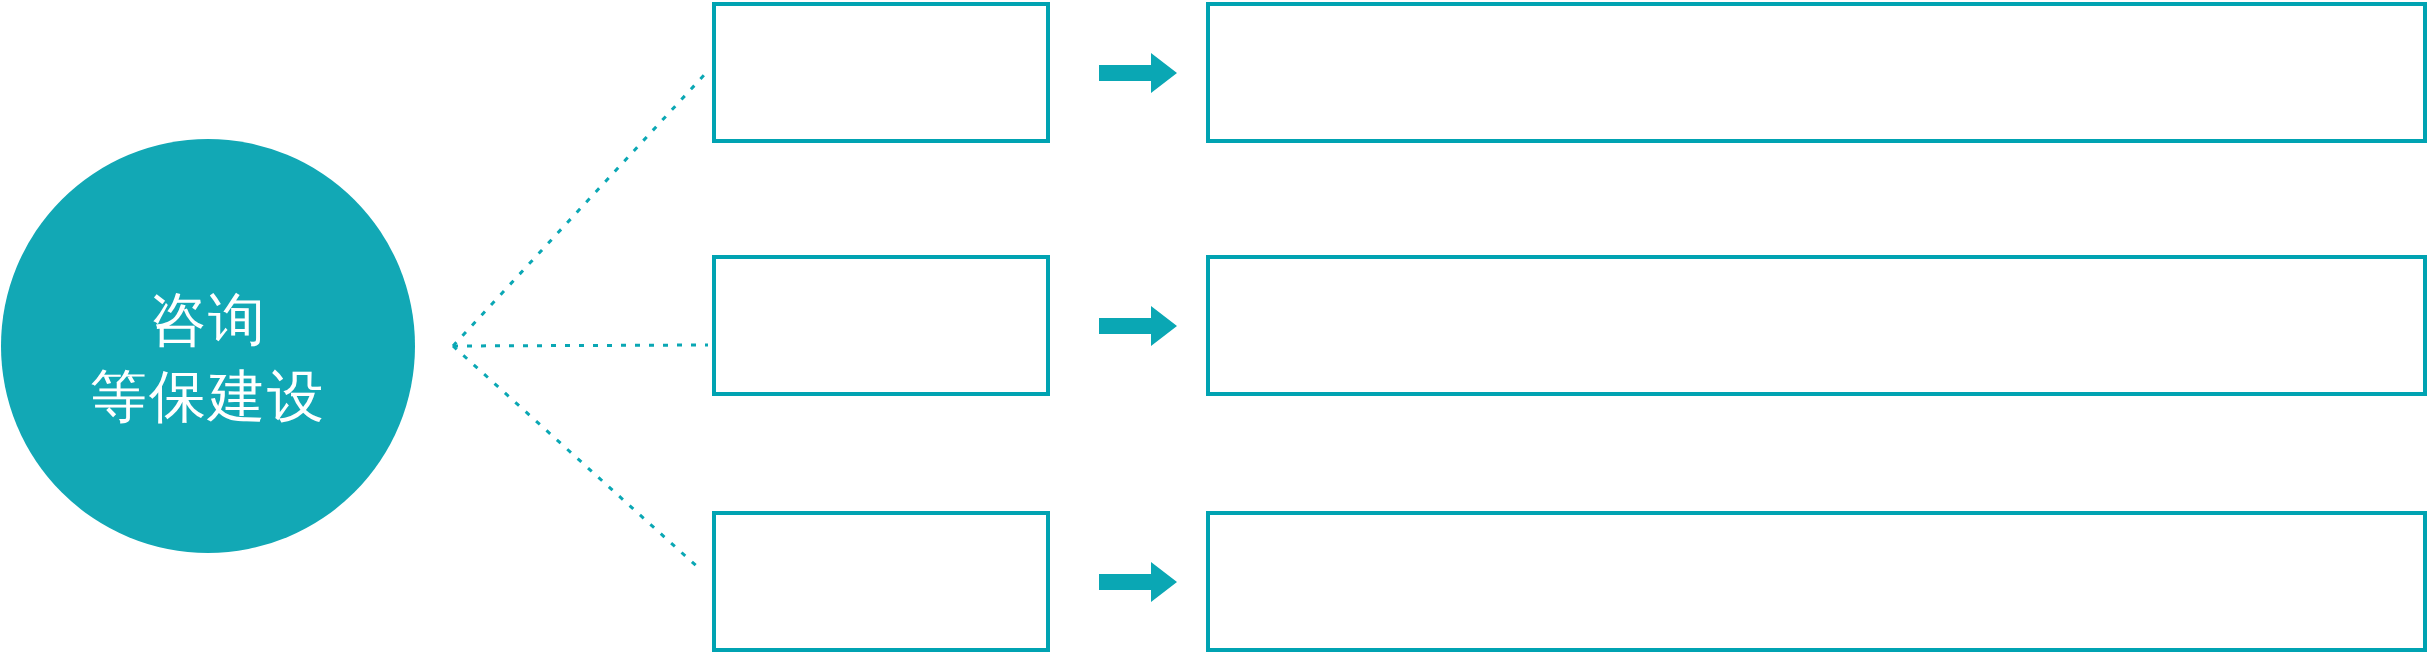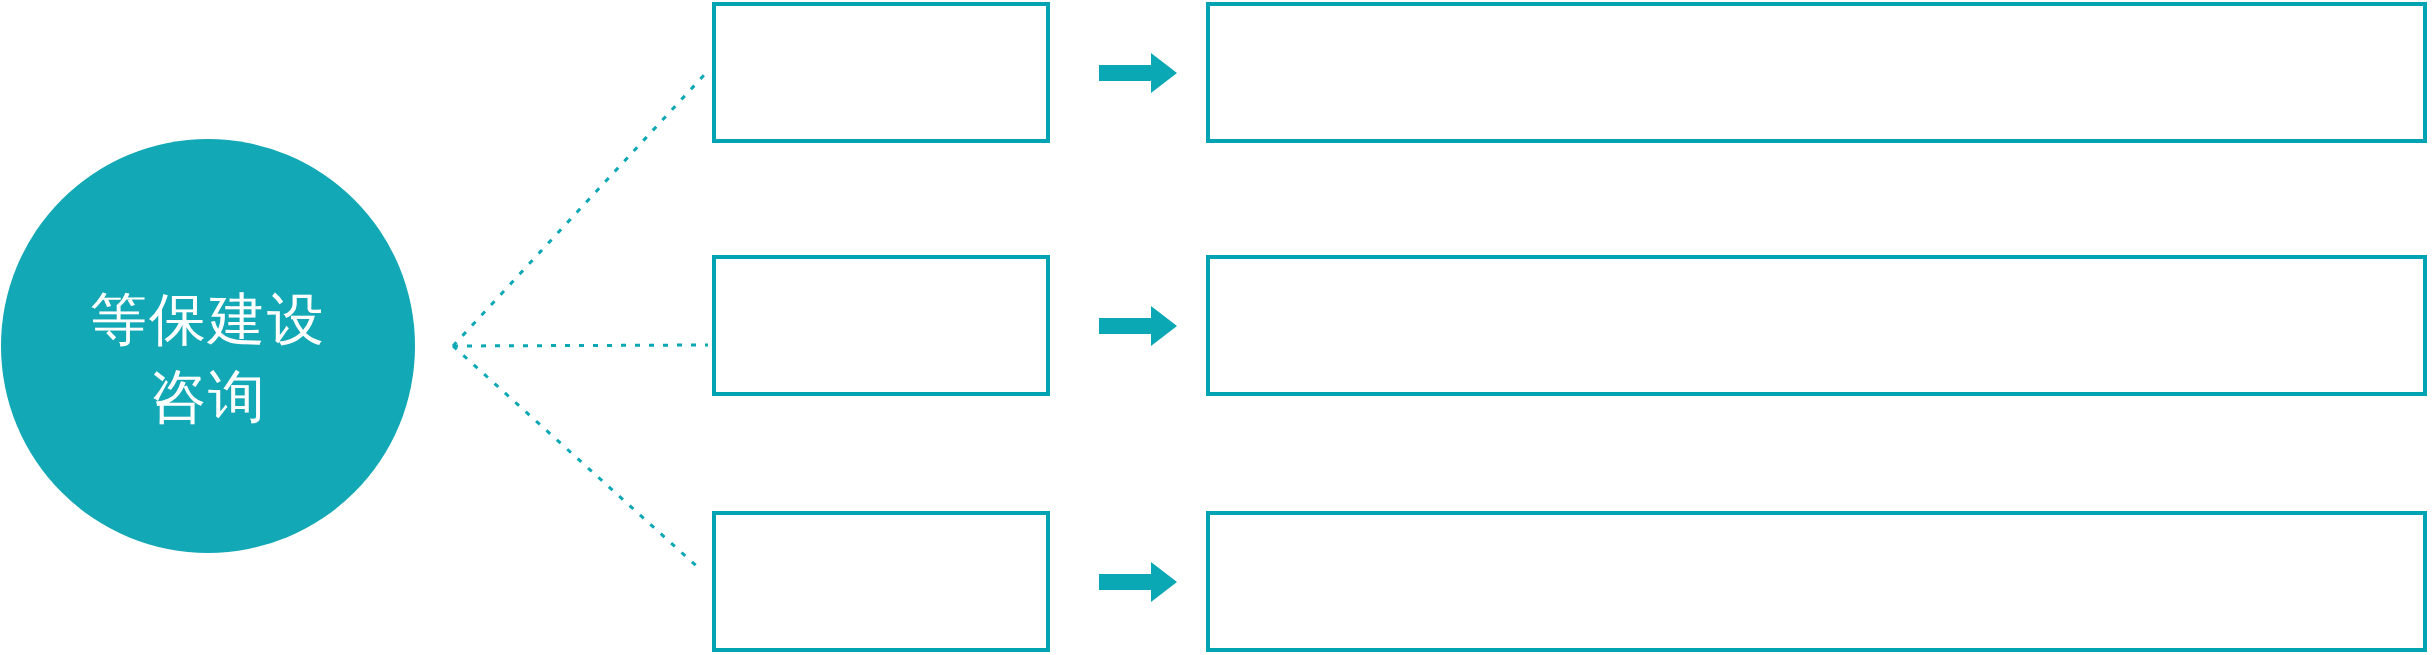--- a/index.html
+++ b/index.html
@@ -87,22 +87,22 @@
 <div class="canvas">
 
   <svg class="connectors" viewBox="0 0 2434 655" xmlns="http://www.w3.org/2000/svg">
     <path class="connector-path" d="M 453 346 L 706 73"></path>
     <path class="connector-path" d="M 453 346 L 708 345"></path>
     <path class="connector-path" d="M 453 346 L 702 571"></path>
   </svg>
 
   <div class="circle">
     <div class="circle-label">
+      <span>咨询</span>
       <span>等保建设</span>
-      <span>咨询</span>
     </div>
   </div>
 
   <div class="box small-box row1"></div>
   <svg class="arrow row1" viewBox="0 0 78 40" xmlns="http://www.w3.org/2000/svg">
     <polygon points="0,12 52,12 52,0 78,20 52,40 52,28 0,28"></polygon>
   </svg>
   <div class="box big-box row1"></div>
 
   <div class="box small-box row2"></div>

